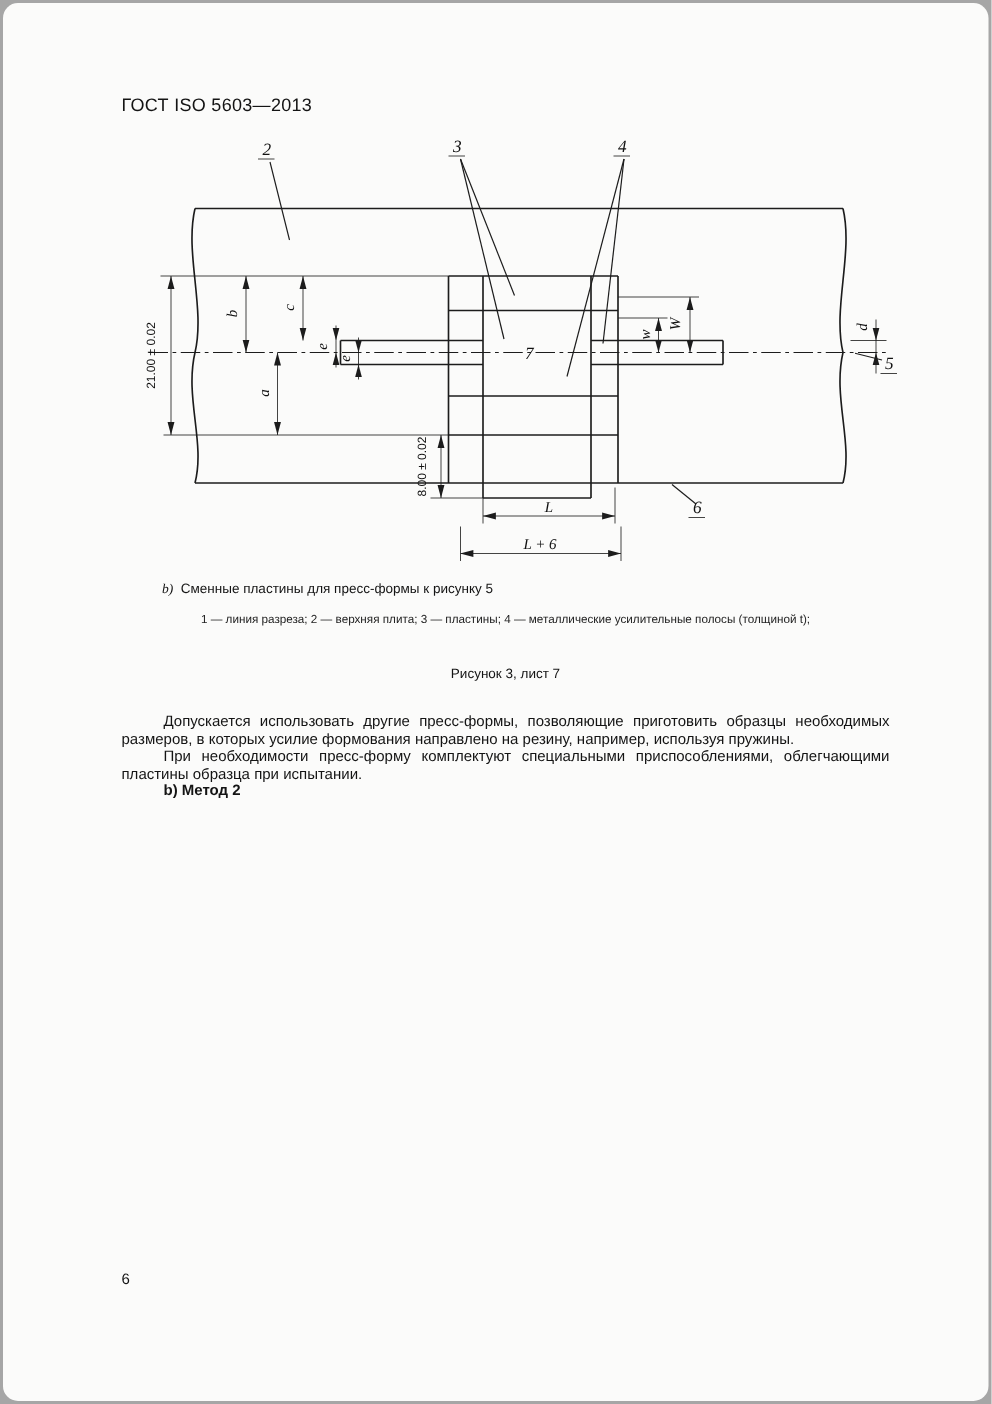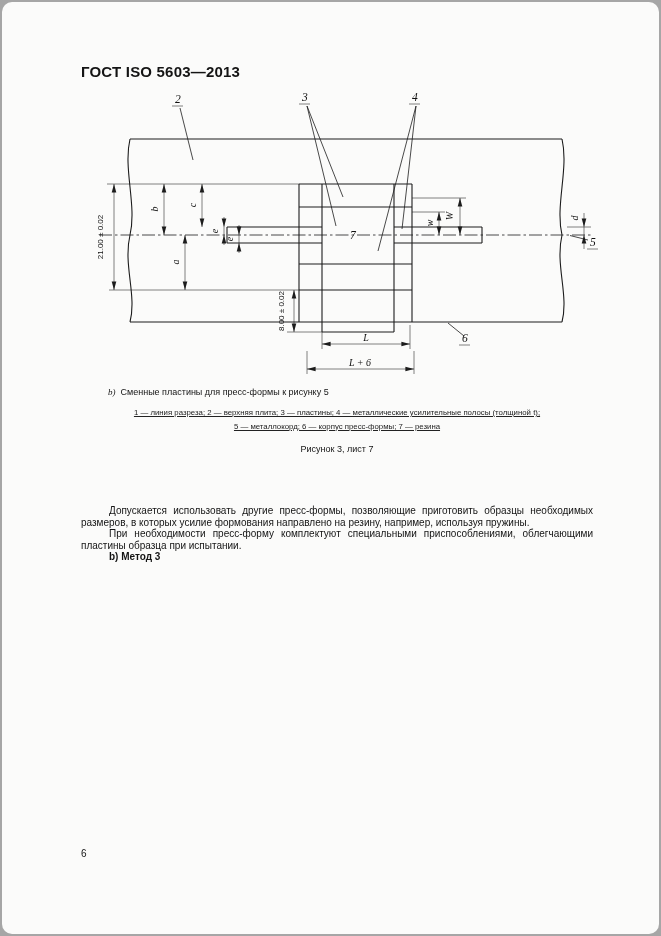--- a/index.html
+++ b/index.html
@@ -6,45 +6,45 @@
   body{
     width:661px;height:936px;background:#a6a6a6;position:relative;
     font-family:"Liberation Sans",sans-serif;color:#141414;
   }
   .page{
     position:absolute;left:2px;top:2px;width:657px;height:932px;
     background:#fbfbfa;border-radius:10px;overflow:hidden;
   }
   .header{
     position:absolute;left:79px;top:61px;
-    font-size:15px;font-weight:bold;letter-spacing:.2px;
+    font-size:12px;font-weight:normal;letter-spacing:.2px;
   }
   .figure-svg{position:absolute;left:85px;top:85px;width:520px;height:300px;}
 
   
   .obj line,.obj path{stroke:#1c1c1c;stroke-width:1.1;fill:none;}
   .thin line{stroke:#1c1c1c;stroke-width:0.55;fill:none;}
   .leader line{stroke:#1c1c1c;stroke-width:0.8;fill:none;}
   .cline{stroke:#1c1c1c;stroke-width:0.8;stroke-dasharray:13 3 2.5 3;fill:none;}
   marker path{fill:#1c1c1c;}
   .figure-svg text{fill:#111;}
   .lab{font-family:"Liberation Serif",serif;font-style:italic;font-size:10px;}
   .num{font-family:"Liberation Serif",serif;font-style:italic;font-size:11.5px;}
   .dimtxt{font-family:"Liberation Sans",sans-serif;font-size:8px;}
 
   .cap-b{position:absolute;left:106px;top:385px;font-size:9px;}
   .cap-b i{font-family:"Liberation Serif",serif;}
   .legend{
     position:absolute;left:83px;top:404px;width:504px;text-align:center;
-    font-size:7.8px;line-height:13.5px;color:#222;text-decoration:underline;
+    font-size:7.8px;line-height:13.5px;color:#222;
   }
   .ris{position:absolute;left:83px;top:442px;width:504px;text-align:center;font-size:9px;}
   .body-text{
     position:absolute;left:79px;top:474px;width:512px;
-    font-size:10px;line-height:11.6px;text-align:justify;margin-top:29px;
+    font-size:10px;line-height:11.6px;text-align:justify;
   }
   .body-text p{margin:0;text-indent:28px;}
   .body-text p.bold{font-weight:bold;}
   .pagenum{position:absolute;left:79px;top:846px;font-size:10px;}
 </style>
 </head>
 <body>
 
 <div class="page">
 
@@ -164,26 +164,25 @@
     <text class="dimtxt" text-anchor="middle" x="197" y="224" transform="rotate(-90 197 224)">8.00 ± 0.02</text>
   </svg>
 
   <div class="cap-b">
     <i>b)</i>&nbsp;
     <span>Сменные пластины для пресс-формы к рисунку 5</span>
   </div>
 
   <div class="legend">
     <div>1 — линия разреза; 2 — верхняя плита; 3 — пластины; 4 — металлические усилительные полосы (толщиной t);</div>
-    <div>5 — металлокорд; 6 — корпус пресс-формы; 7 — резина</div>
   </div>
 
   <div class="ris">Рисунок 3, лист 7</div>
 
   <div class="body-text">
     <p>Допускается использовать другие пресс-формы, позволяющие приготовить образцы необходимых размеров, в которых усилие формования направлено на резину, например, используя пружины.</p>
     <p>При необходимости пресс-форму комплектуют специальными приспособлениями, облегчающими пластины образца при испытании.</p>
-    <p class="bold">b) Метод 3</p>
+    <p class="bold">b) Метод 2</p>
   </div>
 
   <div class="pagenum">6</div>
 
 </div>
 
 </body></html>

